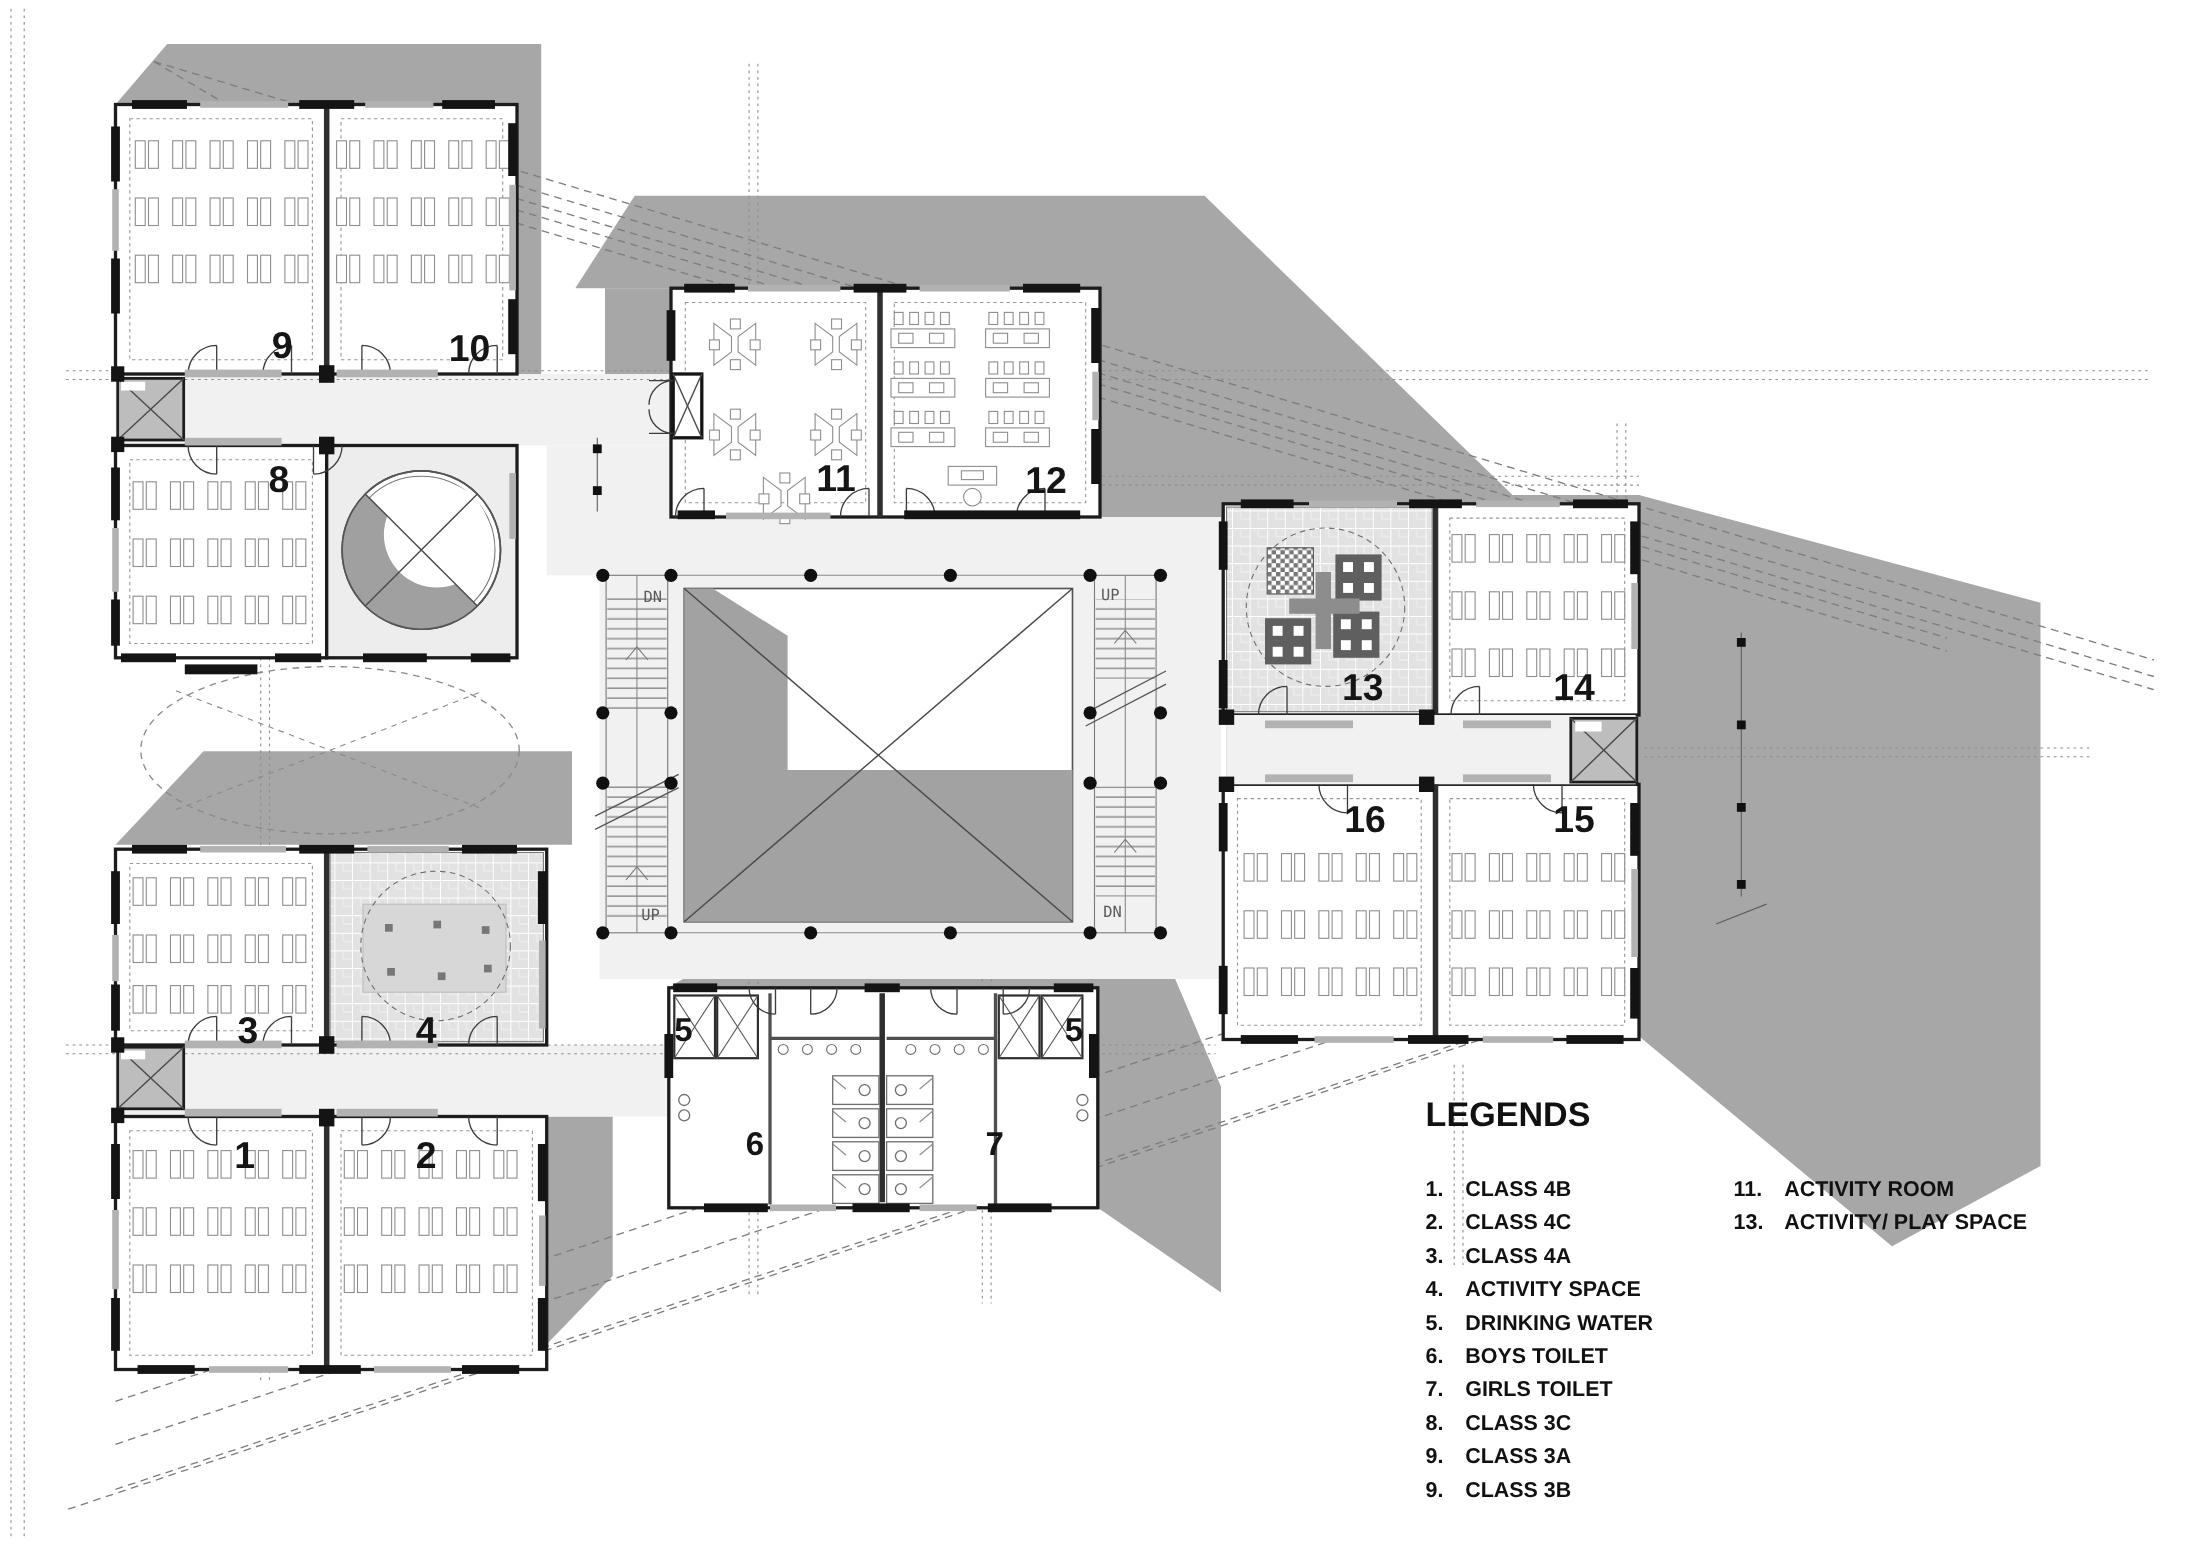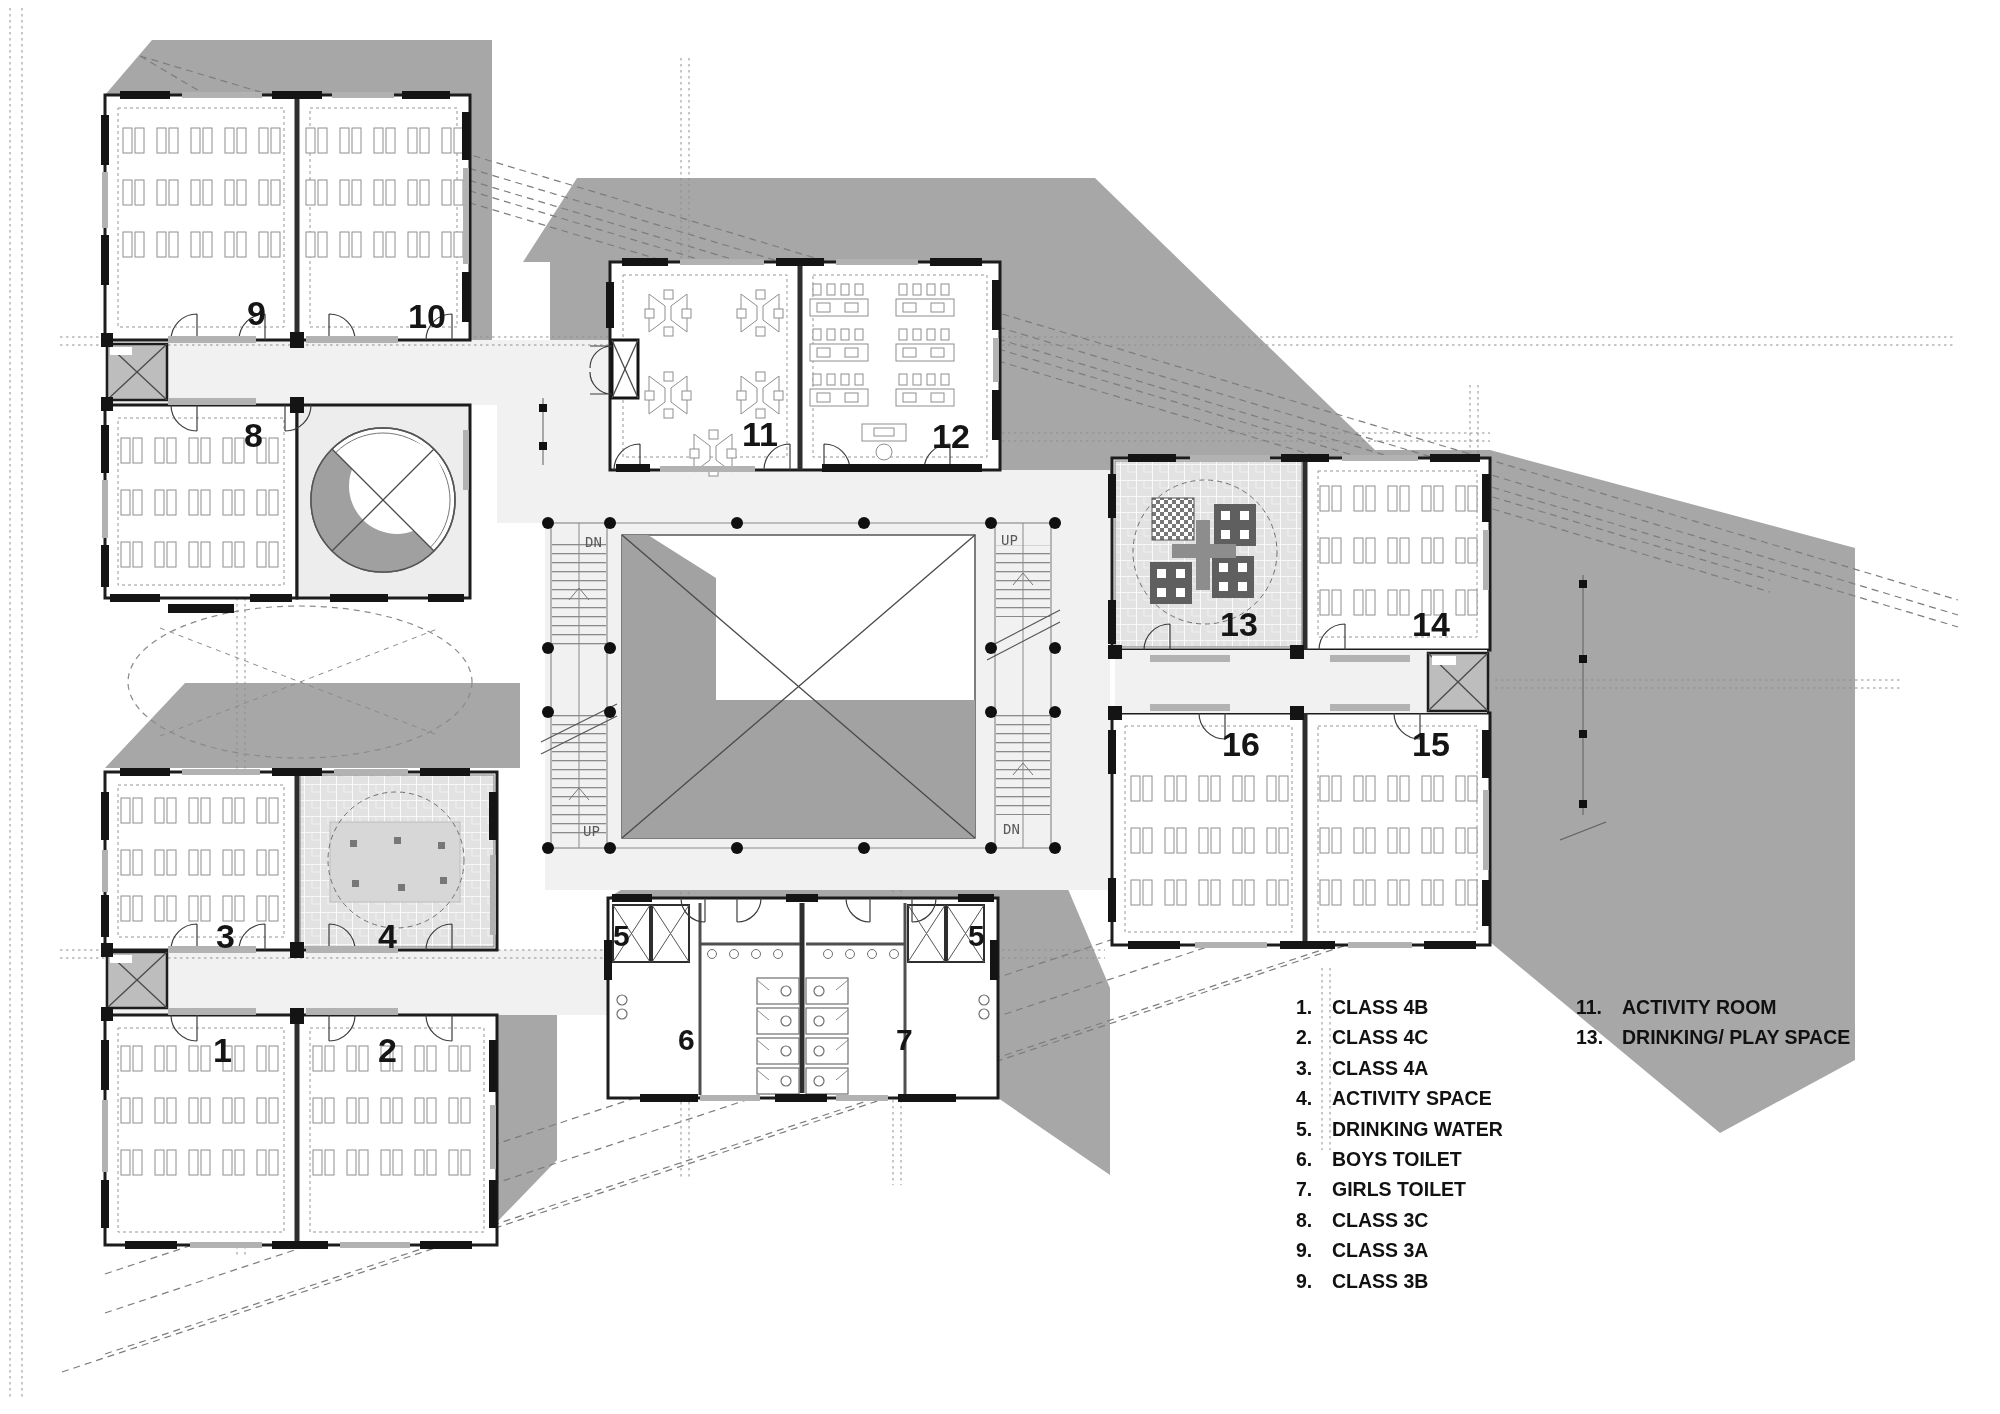--- a/index.html
+++ b/index.html
@@ -606,20 +606,21 @@
     <text class="roomlbl" x="213" y="1062">1</text>
     <text class="roomlbl" x="378" y="1062">2</text>
     <text class="roomlblS" x="613" y="946">5</text>
     <text class="roomlblS" x="968" y="946">5</text>
     <text class="roomlblS" x="678" y="1050">6</text>
     <text class="roomlblS" x="896" y="1050">7</text>
   </g>
 </svg>
 
 <div class="legend">
+  <div class="legend-title">LEGENDS</div>
   <div class="legend-cols">
     <div class="lcol1">
       <div class="lrow">
             <span class="ln">1.</span>
             <span class="lt">CLASS 4B</span>
           </div>
       <div class="lrow">
             <span class="ln">2.</span>
             <span class="lt">CLASS 4C</span>
           </div>
@@ -656,18 +657,18 @@
             <span class="lt">CLASS 3B</span>
           </div>
     </div>
     <div class="lcol2">
       <div class="lrow">
             <span class="ln">11.</span>
             <span class="lt">ACTIVITY ROOM</span>
           </div>
       <div class="lrow">
             <span class="ln">13.</span>
-            <span class="lt">DRINKING/ PLAY SPACE</span>
+            <span class="lt">ACTIVITY/ PLAY SPACE</span>
           </div>
     </div>
   </div>
 </div>
 </div>
 
 </body></html>

